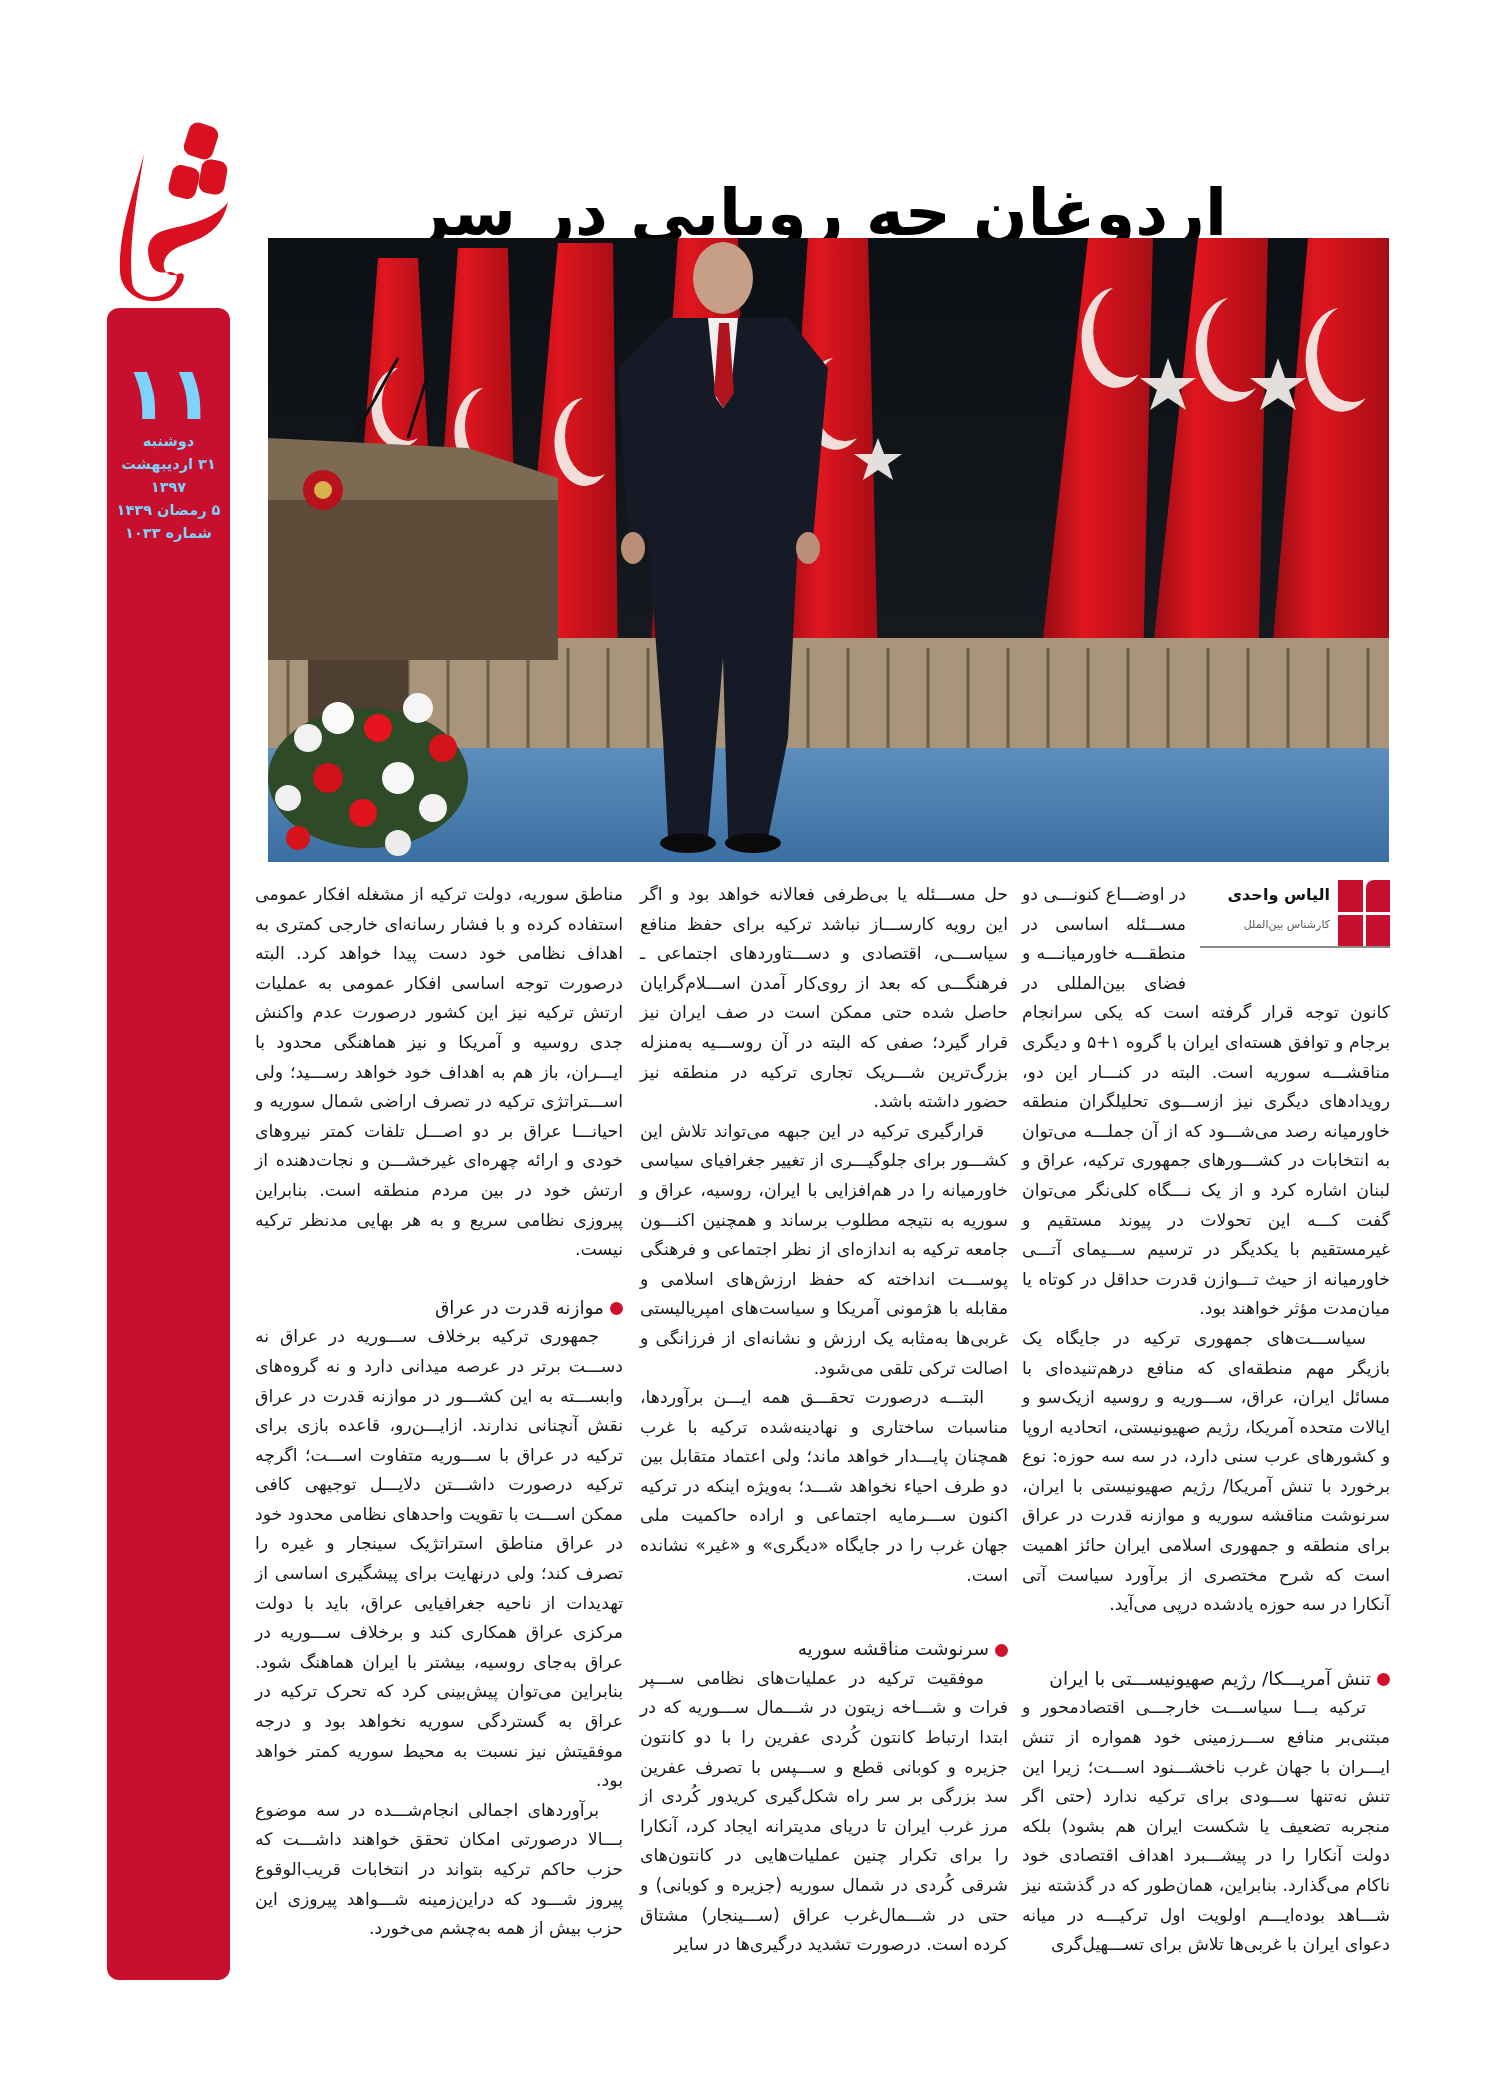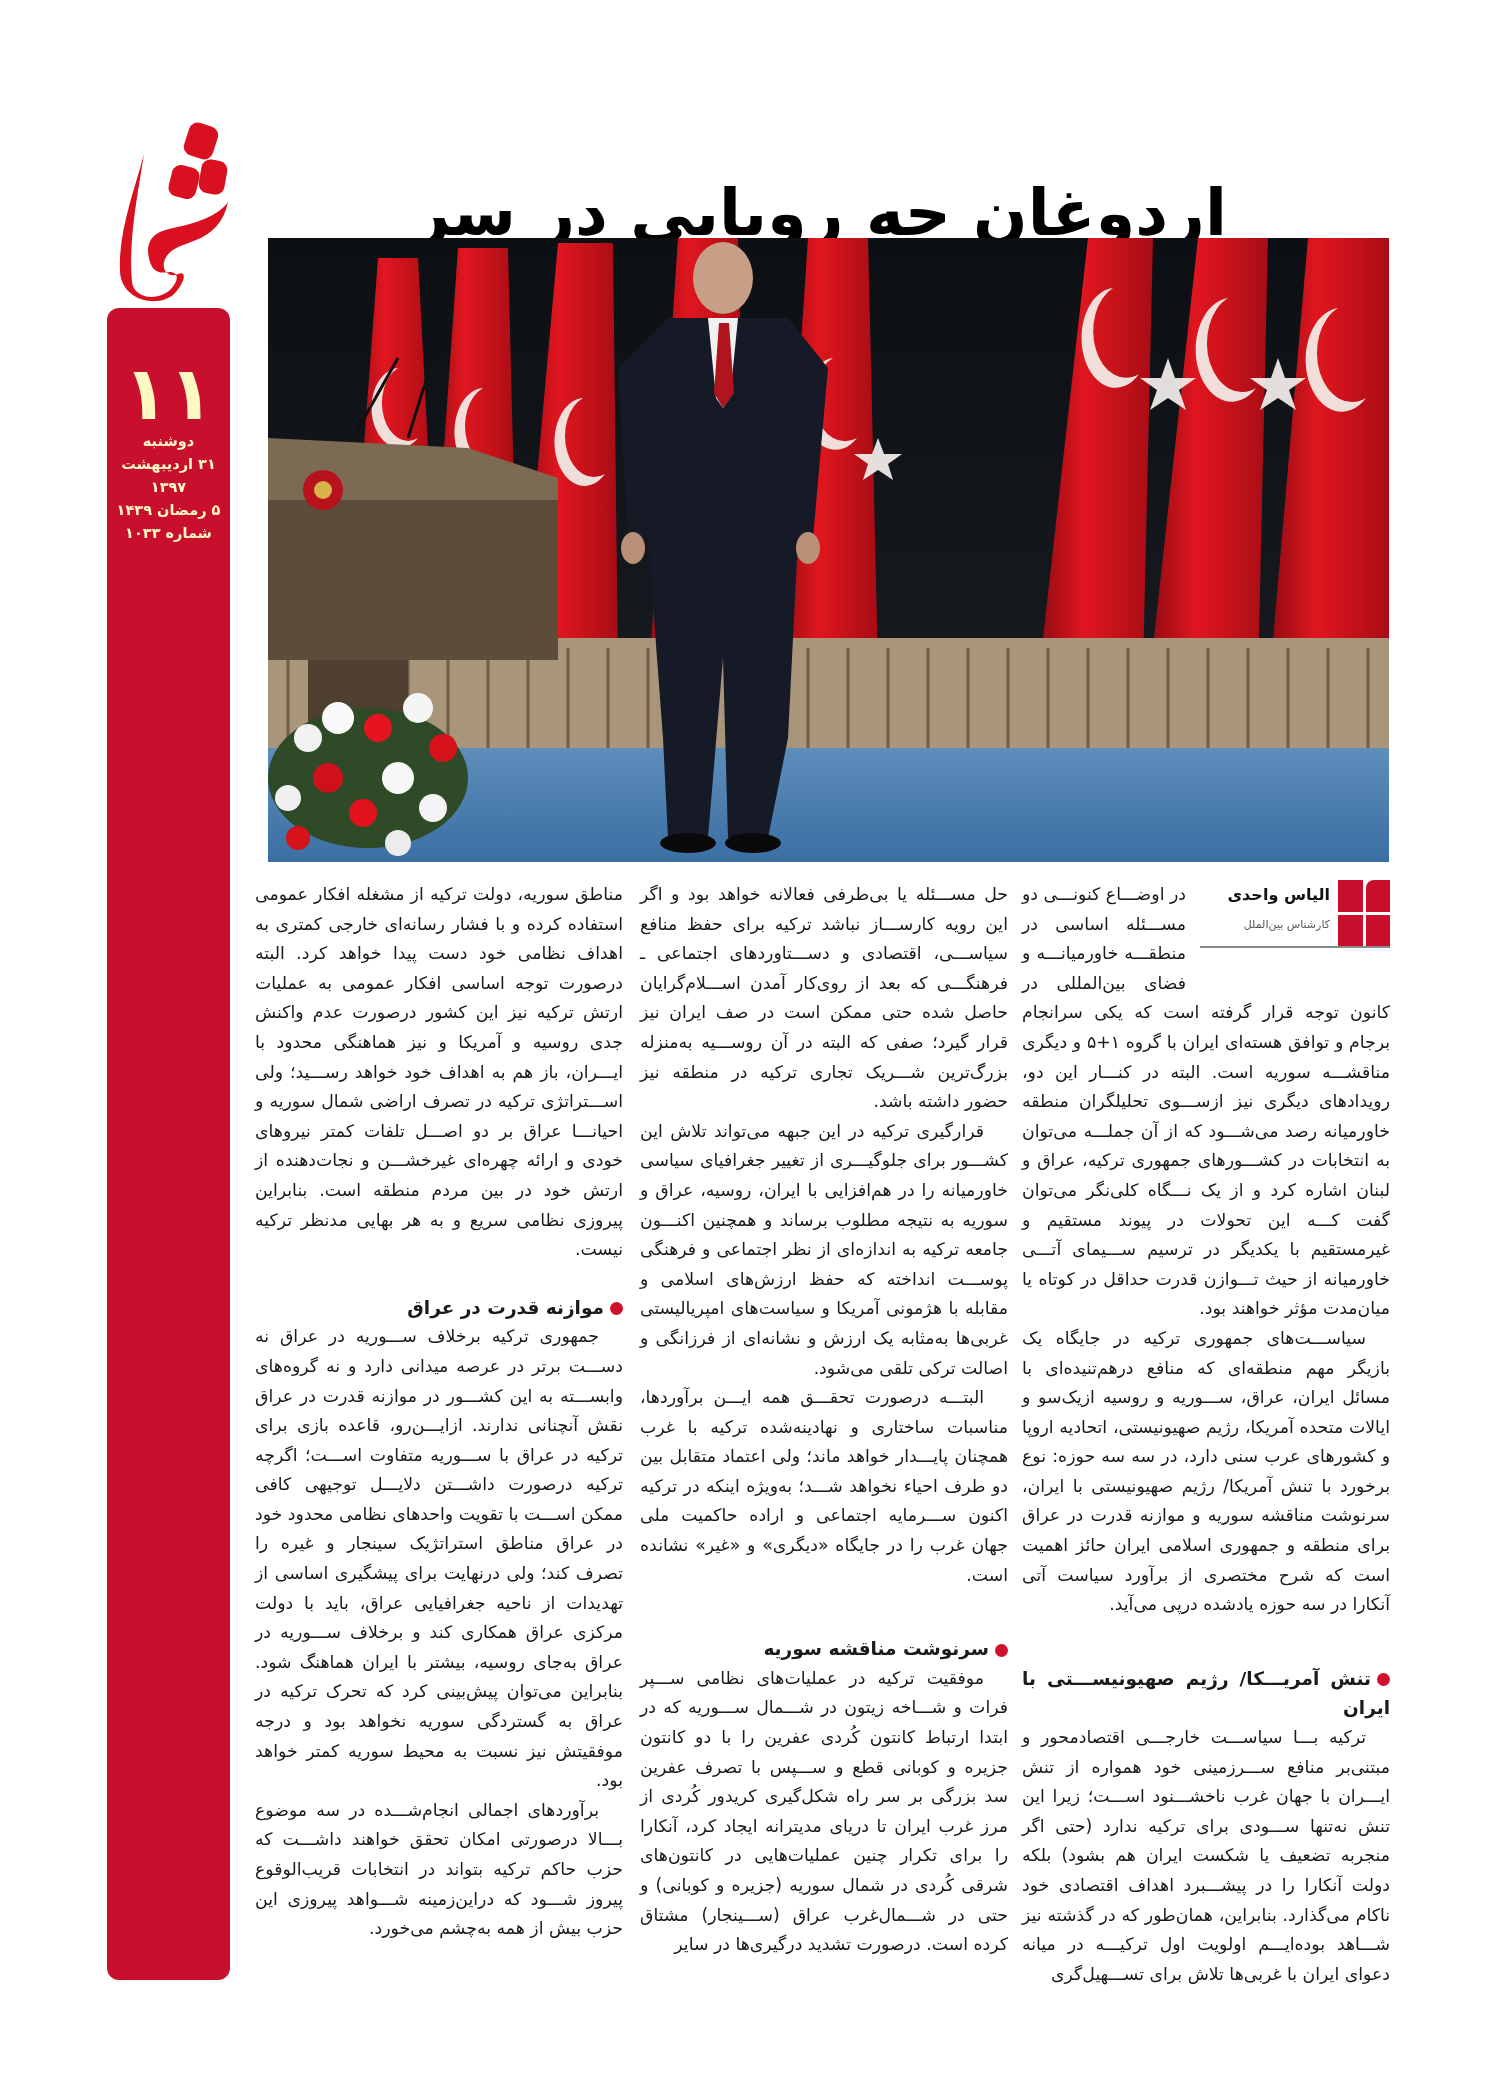--- a/index.html
+++ b/index.html
@@ -1,37 +1,37 @@
 <!DOCTYPE html>
 <html><head>
 <meta charset="utf-8">
 <style>
   html, body { margin:0; padding:0; background:#ffffff; }
   body { width:1500px; height:2081px; position:relative; overflow:hidden; font-family:"DejaVu Sans", sans-serif; color:#1a1a1a; }
   .logo { position:absolute; left:108px; top:122px; width:122px; height:180px; }
-  .sidebar { position:absolute; left:107px; top:308px; width:123px; height:1672px; background:#c8102e; border-radius:12px; color:#fef9c3; text-align:center; }
+  .sidebar { position:absolute; left:107px; top:308px; width:123px; height:1672px; background:#c8102e; border-radius:12px; color:#7dd3fc; text-align:center; }
   .page-num { margin-top:48px; font-family:"DejaVu Sans", sans-serif; font-size:74px; font-weight:bold; letter-spacing:10px; line-height:1; }
   .date-lines { font-size:14.5px; font-weight:bold; line-height:23px; direction:rtl; }
   .title { position:absolute; left:330px; top:122px; width:980px; text-align:center; direction:rtl; font-family:"DejaVu Sans", sans-serif; font-weight:bold; font-size:64px; line-height:96px; color:#000; letter-spacing:-1px; }
   .photo { position:absolute; left:268px; top:238px; width:1121px; height:624px; overflow:hidden; background:#121417; }
   .photo svg { display:block; }
   .col { position:absolute; top:880px; width:368px; direction:rtl; text-align:justify; font-size:17.3px; line-height:29.6px; color:#1a1a1a; }
   .col p { margin:0; text-indent:24px; }
   .col p.noindent { text-indent:0; }
   .col-right { left:1022px; }
   .col-mid { left:640px; }
   .col-left { left:255px; }
   .byline { float:right; width:190px; height:92px; margin-left:14px; position:relative; }
   .byline-squares { position:absolute; right:0; top:0; width:52px; height:66px; display:grid; grid-template-columns:1fr 1fr; grid-template-rows:1fr 1fr; gap:3px; }
   .byline-squares div { background:#c8102e; }
   .byline-squares div:first-child { border-top-right-radius:0; border-top-left-radius:8px; }
   .byline-name { position:absolute; right:60px; top:2px; font-weight:bold; font-size:16px; line-height:26px; color:#111; white-space:nowrap; }
   .byline-role { position:absolute; right:60px; top:32px; font-size:11px; line-height:26px; color:#555; white-space:nowrap; }
   .byline-rule { position:absolute; right:0; left:0; top:66px; height:2px; background:#8a8a8a; }
-  .subhead { font-weight:bold; font-size:18.5px; line-height:29.6px; text-indent:0 !important; margin:0; }
+  .subhead { font-weight:normal; font-size:18.5px; line-height:29.6px; text-indent:0 !important; margin:0; }
   .dot { display:inline-block; width:13px; height:13px; border-radius:50%; background:#d0112b; margin-left:6px; vertical-align:middle; }
   .gap-lg { height:44px; }
   .gap-md { height:28px; }
 </style>
 </head>
 <body>
 
 <div class="logo">
   <svg width="122" height="180" viewBox="0 0 122 180">
     <g fill="#d9101f">

